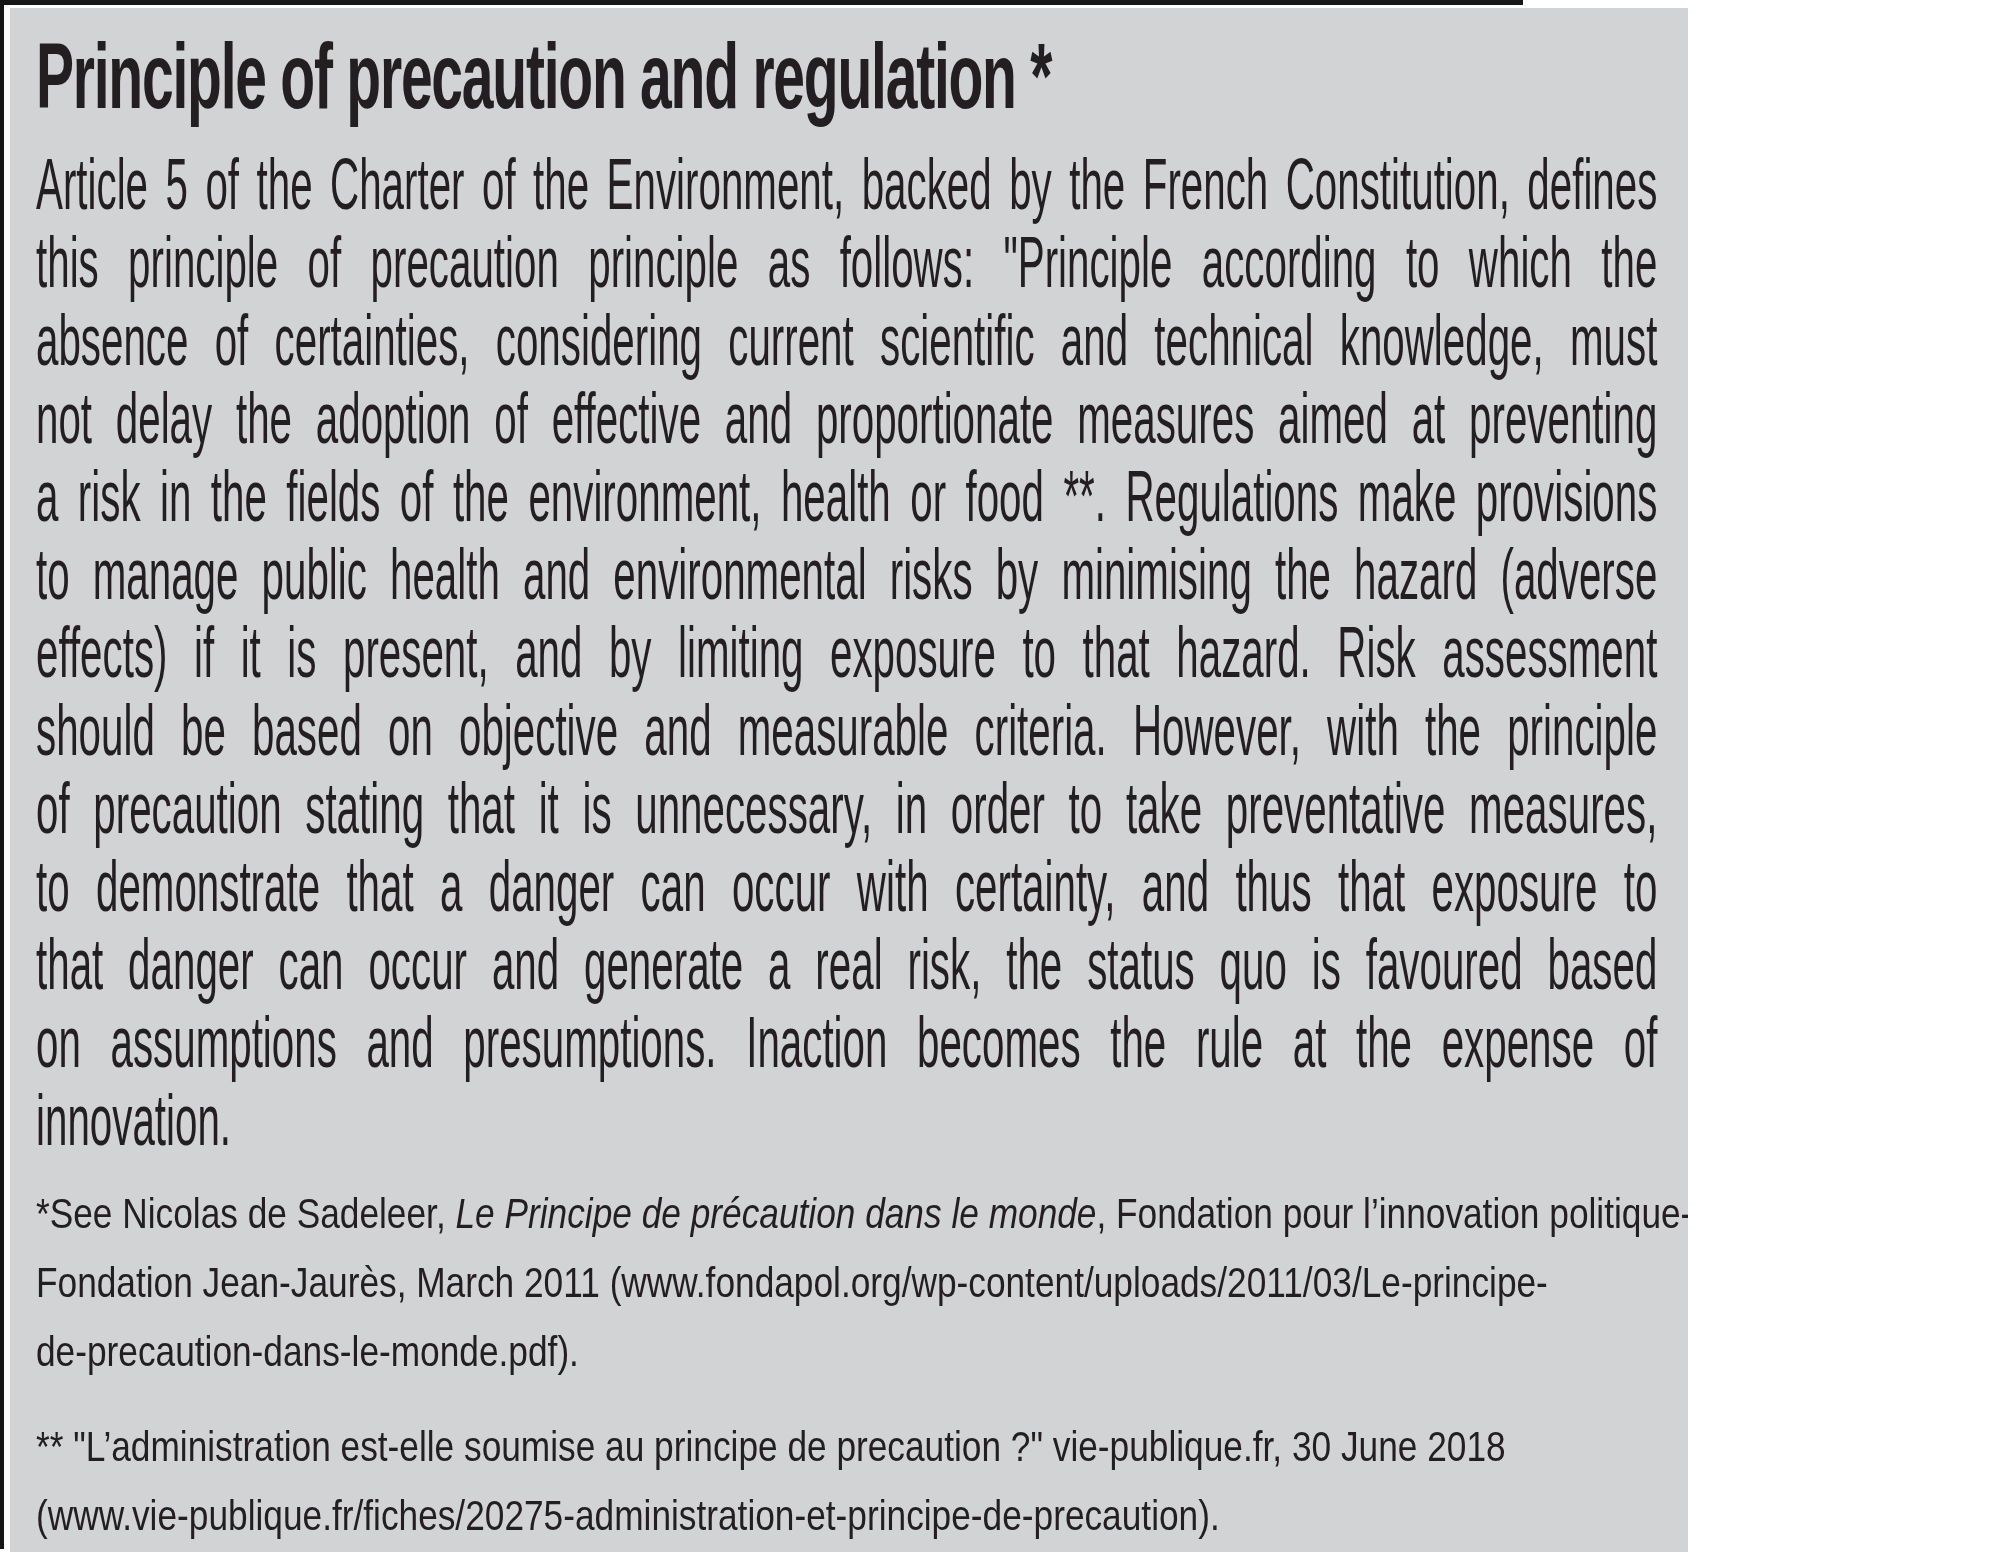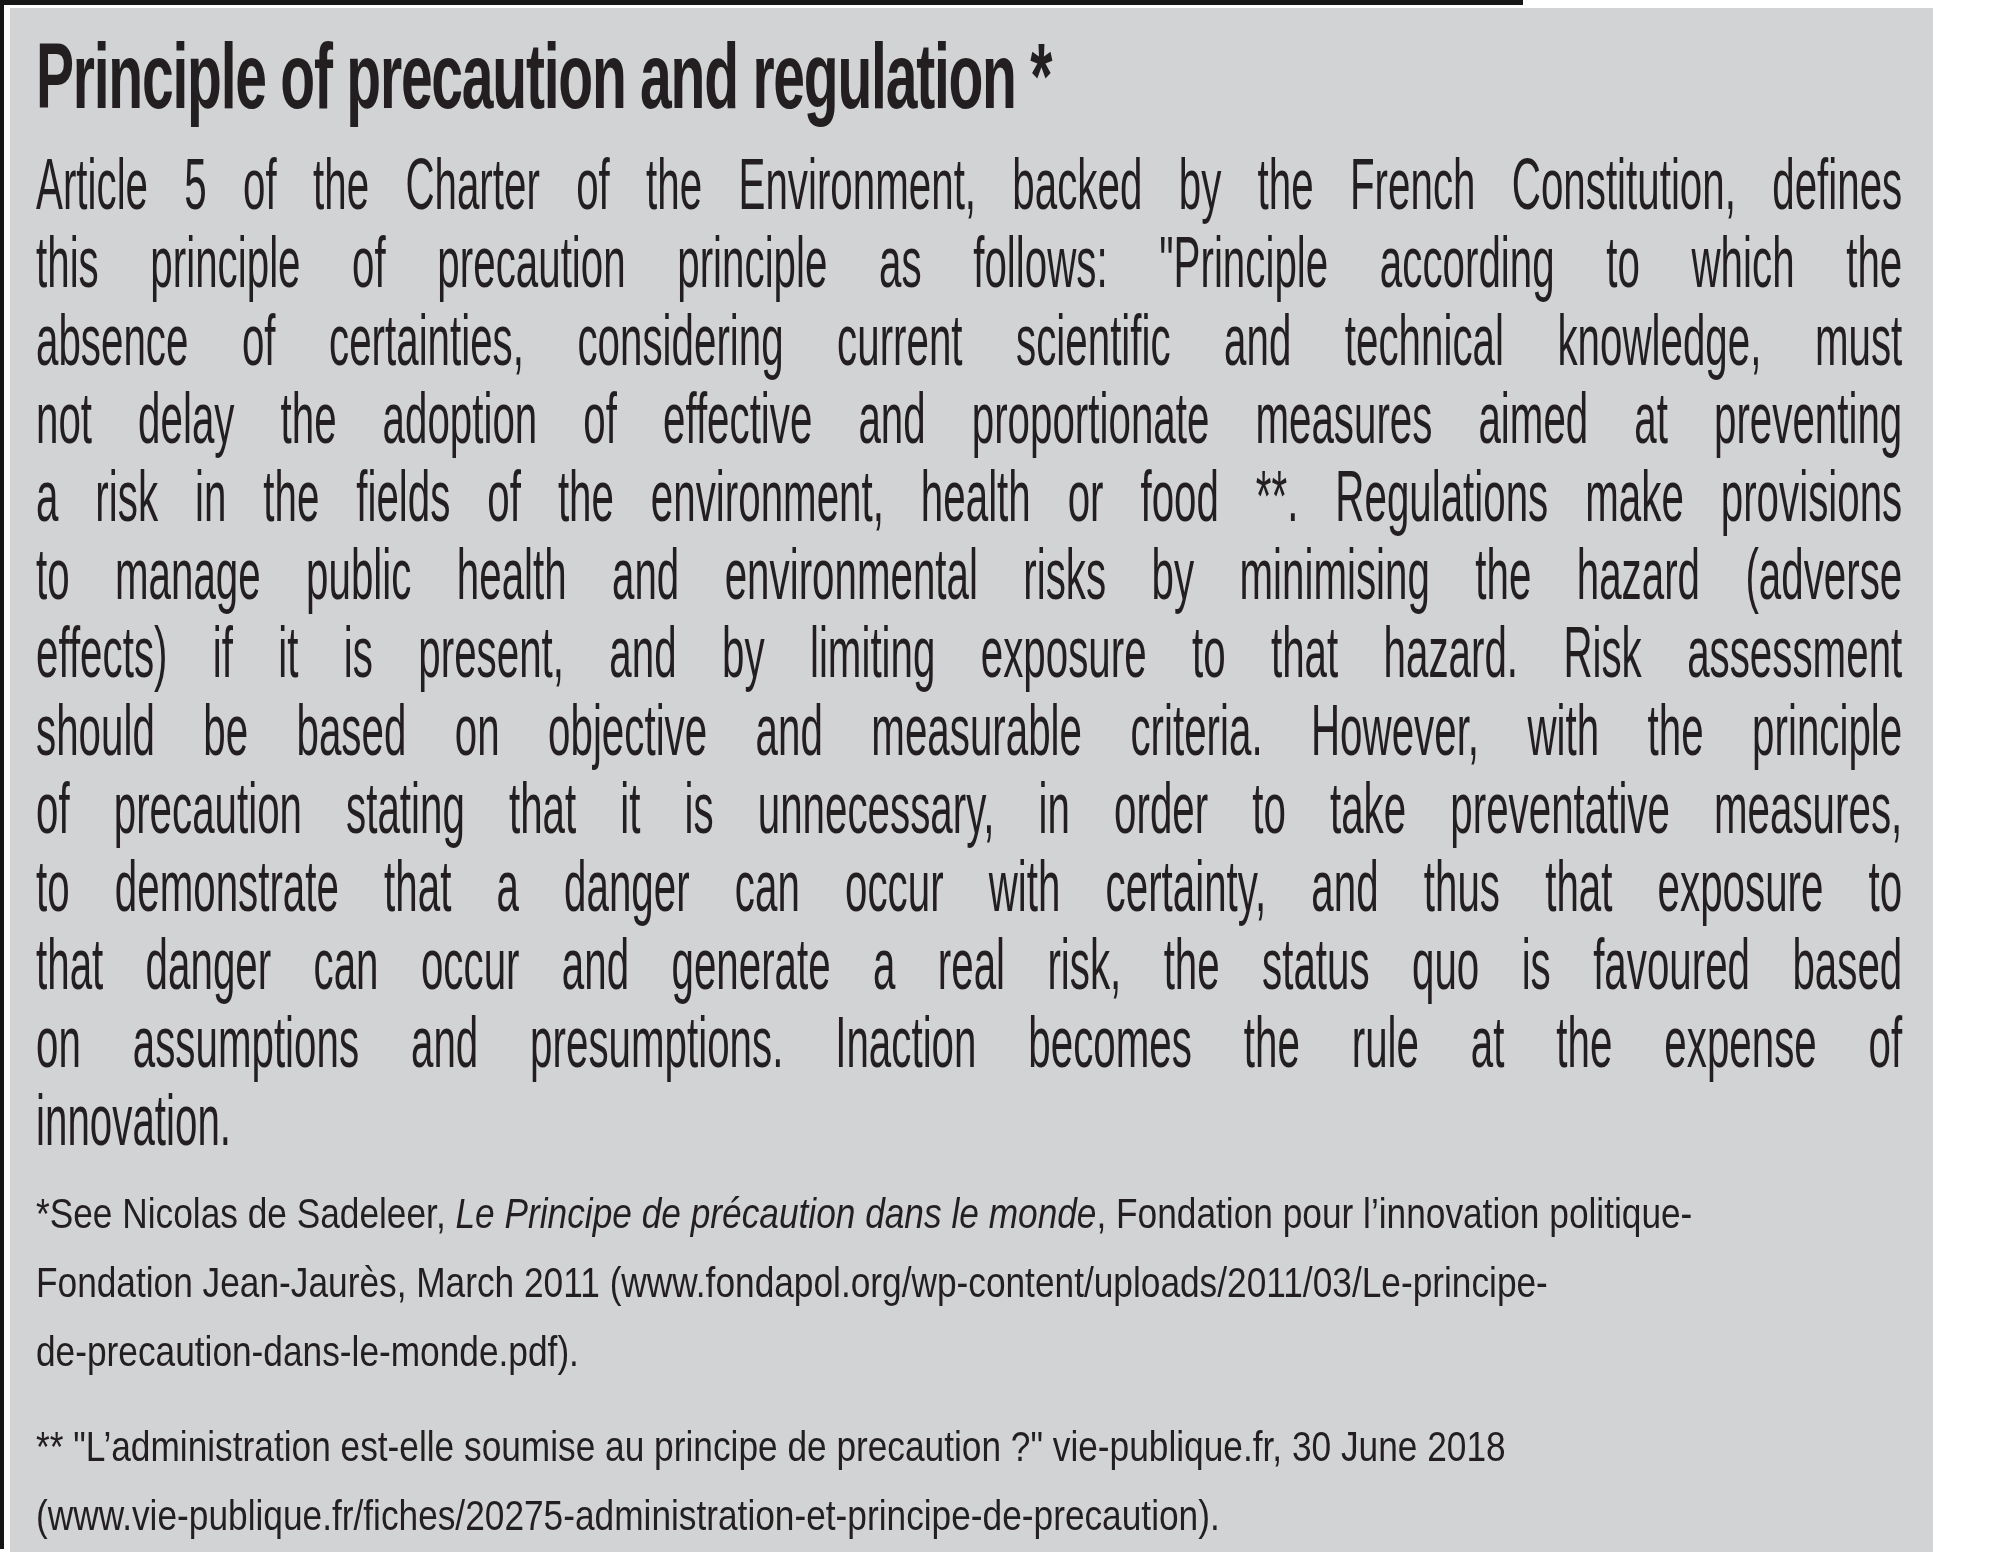--- a/index.html
+++ b/index.html
@@ -21,21 +21,21 @@
   }
   .rule-left {
     position: absolute;
     left: 0; top: 0;
     width: 4px; height: 1549px;
     background: #161616;
   }
   .panel {
     position: absolute;
     left: 10px; top: 8px;
-    width: 1923px; height: 1544px;
+    width: 1678px; height: 1544px;
     background: #d2d3d5;
     overflow: hidden;
     padding: 14px 30px 0 26px;
   }
   
   .squeeze-title { transform: scaleX(0.62); transform-origin: 0 0; width: 161.3%; }
   .squeeze-body  { transform: scaleX(0.56); transform-origin: 0 0; width: 178.5%; }
   .squeeze-fn    { transform: scaleX(0.82); transform-origin: 0 0; width: 121.9%; }
 
   .box-title {

